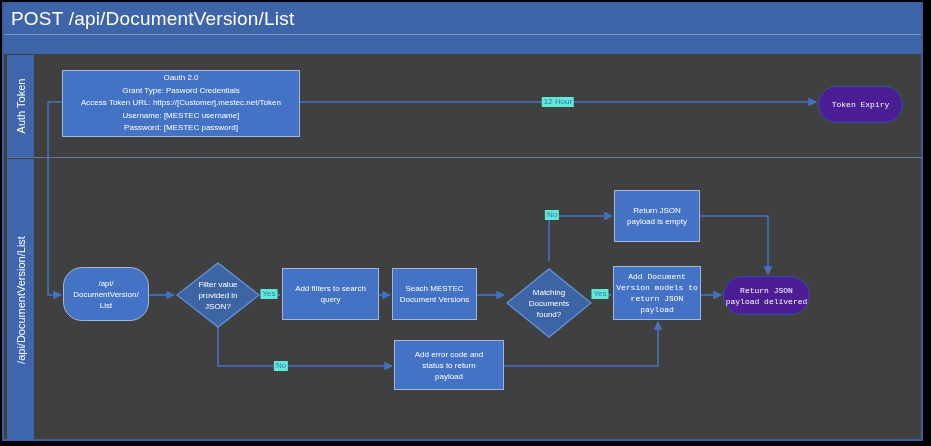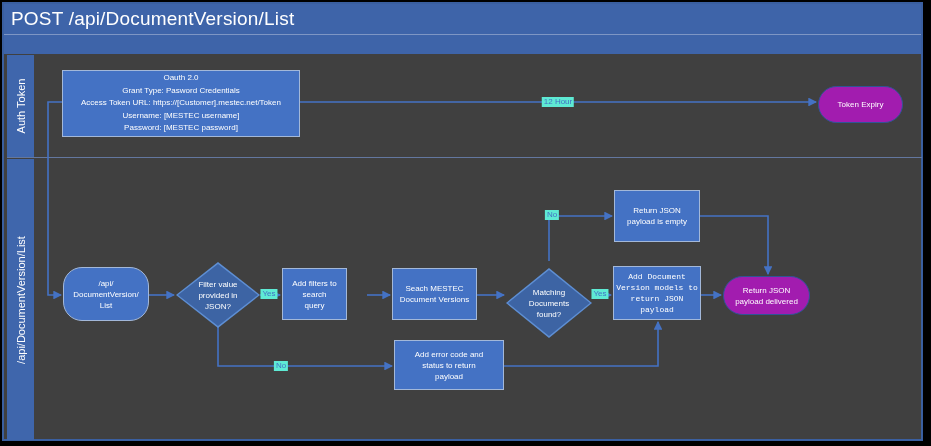--- a/index.html
+++ b/index.html
@@ -48,21 +48,21 @@
     white-space:pre-line;
   }
   .process {
     background:#4472c4; border:1px solid #a3b8d9;
   }
   .oauth-note {
     background:#4472c4; border:1px solid #a3b8d9;
     line-height:12.4px; font-size:8px;
   }
   .terminator {
-    background:#a21caf; border:1.5px solid #2f5597; border-radius:999px;
+    background:#4c1d95; border:1.5px solid #2f5597; border-radius:999px;font-family:Liberation Mono, monospace;
   }
   .diamond { position:absolute; }
   .d-outer {
     position:absolute; inset:0; background:#5e8fd4;
     clip-path:polygon(50% 0,100% 50%,50% 100%,0 50%);
   }
   .d-inner {
     position:absolute; inset:2px; background:#3d64a4;
     clip-path:polygon(50% 0,100% 50%,50% 100%,0 50%);
   }
@@ -133,21 +133,21 @@
 List</div>
 
   <div class="diamond" style="left:176px; top:262px; width:84px; height:66px;text-decoration:underline;">
     <div class="d-outer"></div>
     <div class="d-inner"></div>
     <div class="d-label">Filter value
 provided in
 JSON?</div>
   </div>
 
-  <div class="node process" style="left:282px; top:268px; width:65px; height:52px;">Add filters to search
+  <div class="node process" style="left:282px; top:268px; width:97px; height:52px;">Add filters to search
 query</div>
 
   <div class="node process" style="left:392px; top:268px; width:85px; height:52px;text-align:center;">Seach MESTEC
 Document Versions</div>
 
   <div class="diamond" style="left:506px; top:268px; width:86px; height:70px;">
     <div class="d-outer"></div>
     <div class="d-inner"></div>
     <div class="d-label">Matching
 Documents

